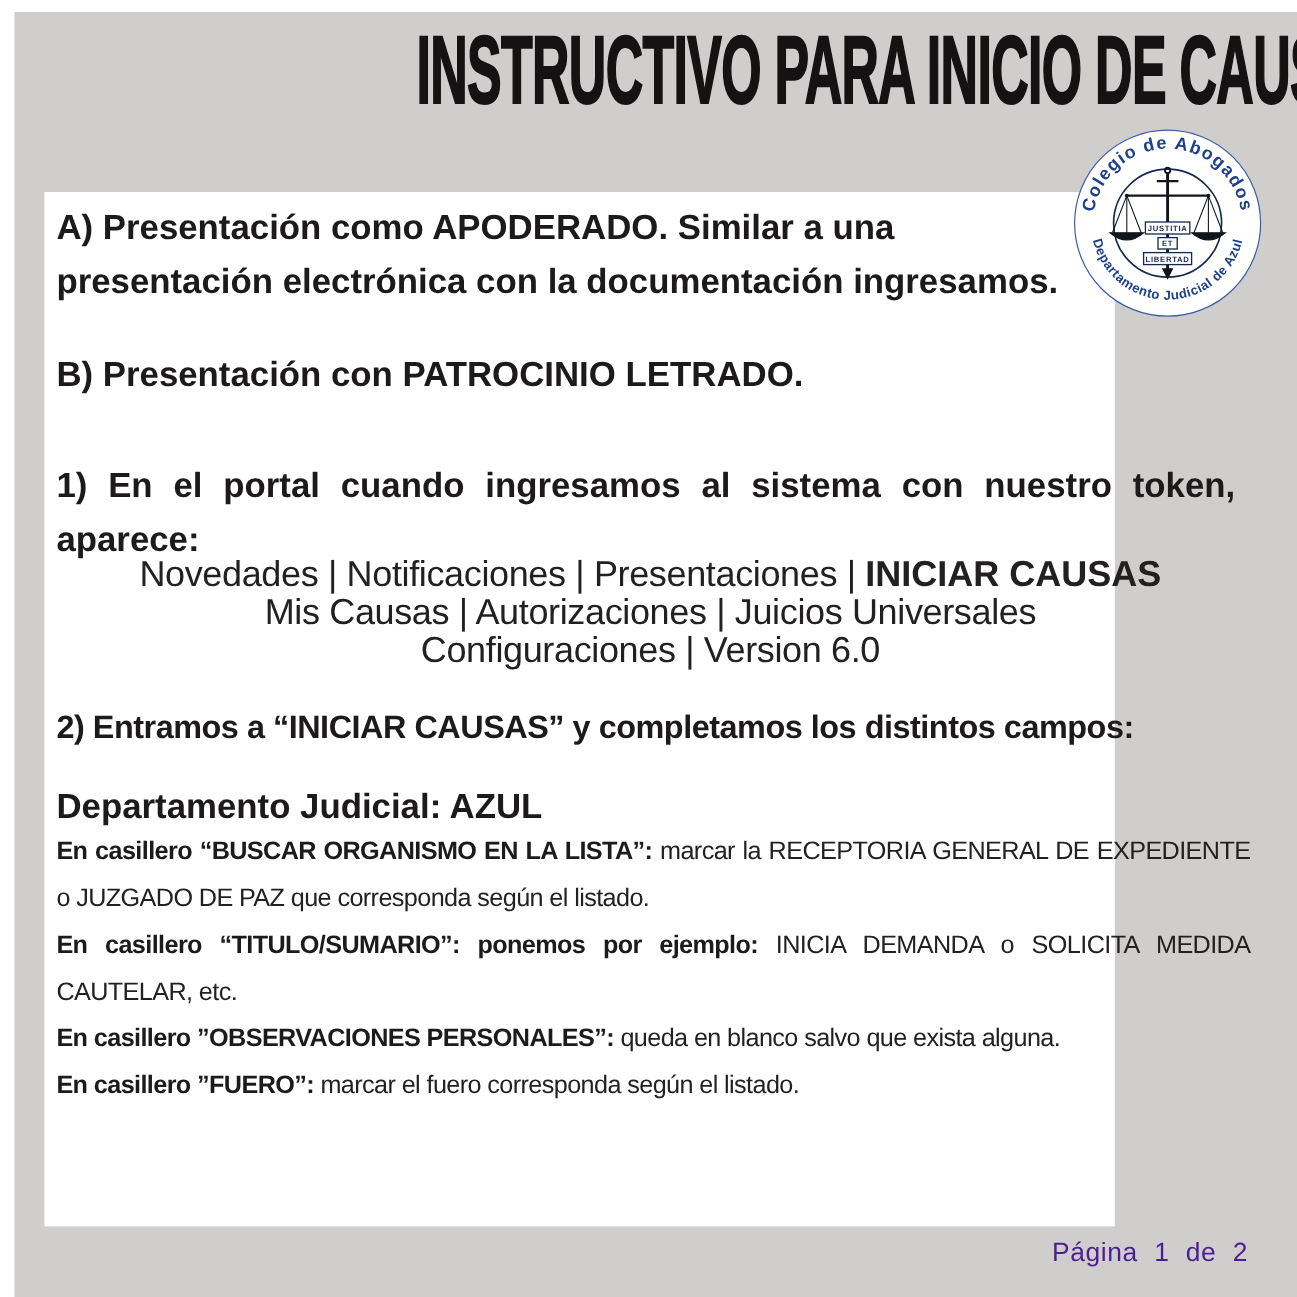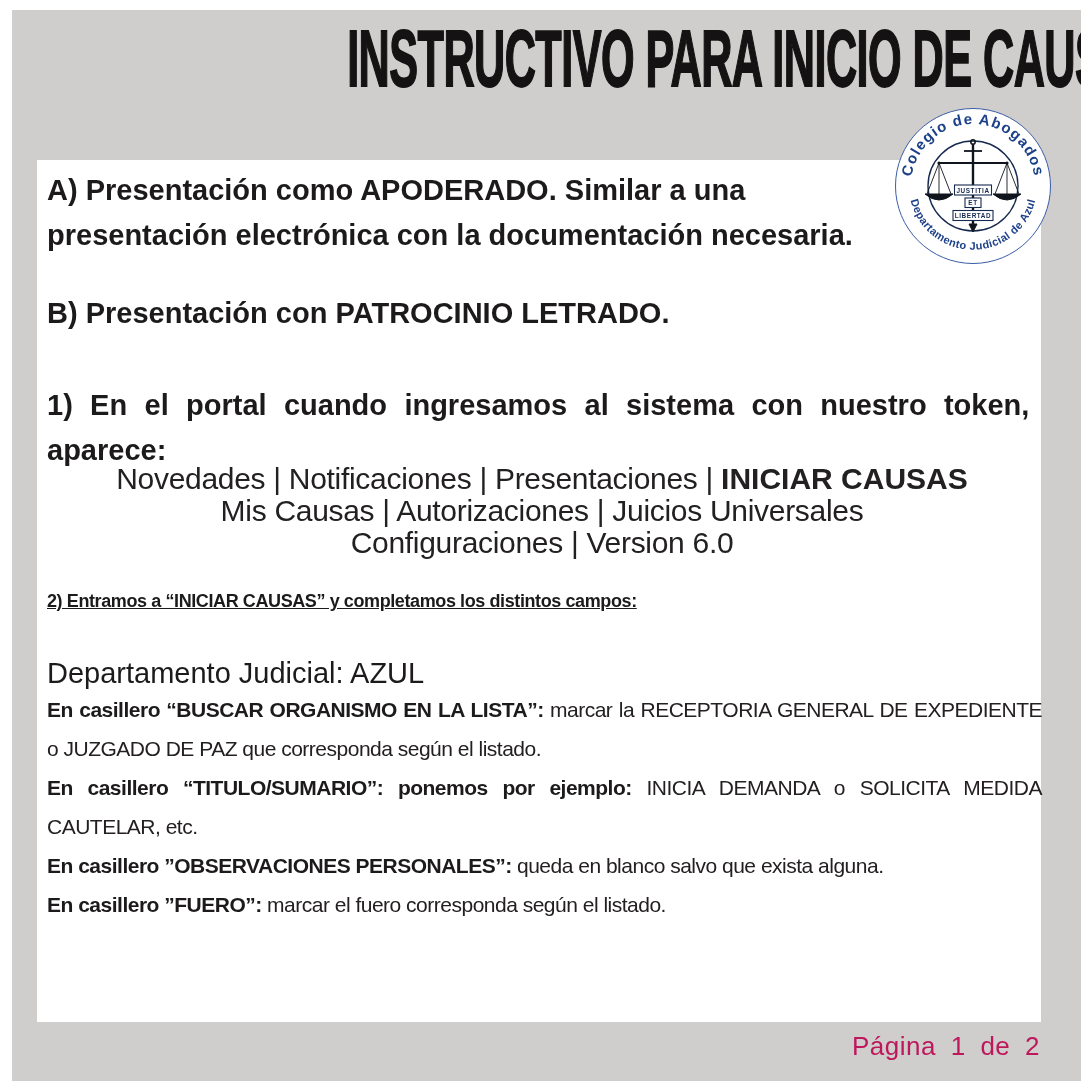--- a/index.html
+++ b/index.html
@@ -17,48 +17,48 @@
   .title .t1 span, .title .t2 span {
       display:inline-block; font-weight:700; color:#141213;
       transform:scaleX(0.54); transform-origin:50% 50%;
       -webkit-text-stroke:1.8px #141213; letter-spacing:-1px; }
   .title .t1 { line-height:66px; }
   .title .t1 span { font-size:80px; }
   .title .t2 { line-height:56px; }
   .title .t2 span { font-size:71px; }
 
   
-  .sheet { position:absolute; left:37px; top:160px; width:1004px; height:862px;
+  .sheet { position:absolute; left:37px; top:160px; width:892px; height:862px;
            background:#ffffff; z-index:1; }
   .sheet > * { position:absolute; left:10px; width:990px; color:#1c1a1a; }
 
   .sec-a { top:8px; font-weight:700; font-size:29px; line-height:45px; }
   .sec-a span { display:block; }
   .sec-b { top:131px; font-weight:700; font-size:29px; line-height:45px; }
   .step1 { top:203px; font-weight:700; font-size:29px; line-height:45px; }
   .step1 .jline { display:block; word-spacing:0.32em;margin-top:20px; }
   .step1 .nline { display:block; }
 
   .menu { top:303px; text-align:center; font-size:30px; line-height:32px;
           font-weight:400; color:#232021; letter-spacing:-0.3px; }
   .menu .bold { font-weight:700; letter-spacing:0; }
 
-  .step2 { top:431px; font-weight:700; font-size:18px; letter-spacing:-0.4px;
-           white-space:nowrap; width:auto;text-decoration:underline; }
-  .dept  { top:497px; font-weight:400; font-size:29px; }
+  .step2 { top:431px; font-weight:700; font-size:27px; letter-spacing:-0.4px;
+           white-space:nowrap; width:auto; }
+  .dept  { top:497px; font-weight:700; font-size:29px; }
 
   .fields { top:530px; width:995px; font-size:21px; line-height:39px;
             text-align:justify; }
   .fields p { margin:0; }
   .fields .b { font-weight:700; letter-spacing:-0.5px; }
   .fields .r { font-weight:400; letter-spacing:-0.5px; color:#242021; }
 
   
-  .footer { position:absolute; top:1031px; right:41px; font-size:26px;
-            color:#be185d; word-spacing:7px; letter-spacing:0.5px; z-index:2; }
+  .footer { position:absolute; top:1031px; right:41px; font-size:22px;
+            color:#4c1d95; word-spacing:7px; letter-spacing:0.5px; z-index:2; }
 
   
   .logo { position:absolute; left:893px; top:106px; width:160px; height:160px;
           z-index:4; }
   .logo .arc-text { font-family:"Liberation Sans", sans-serif; font-weight:700;
                     fill:#1d4189; }
   .logo .tiny { font-family:"Liberation Sans", sans-serif; font-weight:700;
                 fill:#16294f; }
 </style>
 </head>
@@ -69,21 +69,21 @@
   <div class="gray-bg"></div>
 
   <header class="title">
     <div class="t1"><span>INSTRUCTIVO PARA INICIO DE CAUSAS</span></div>
   </header>
 
   <div class="sheet">
 
     <div class="sec-a">
       <span>A) Presentación como APODERADO. Similar a una</span>
-      <span>presentación electrónica con la documentación necesaria.</span>
+      <span>presentación electrónica con la documentación ingresamos.</span>
     </div>
 
     <div class="sec-b">B) Presentación con PATROCINIO LETRADO.</div>
 
     <div class="step1">
       <span class="jline">1) En el portal cuando ingresamos al sistema con nuestro token,</span>
       <span class="nline">aparece:</span>
     </div>
 
     <div class="menu">

